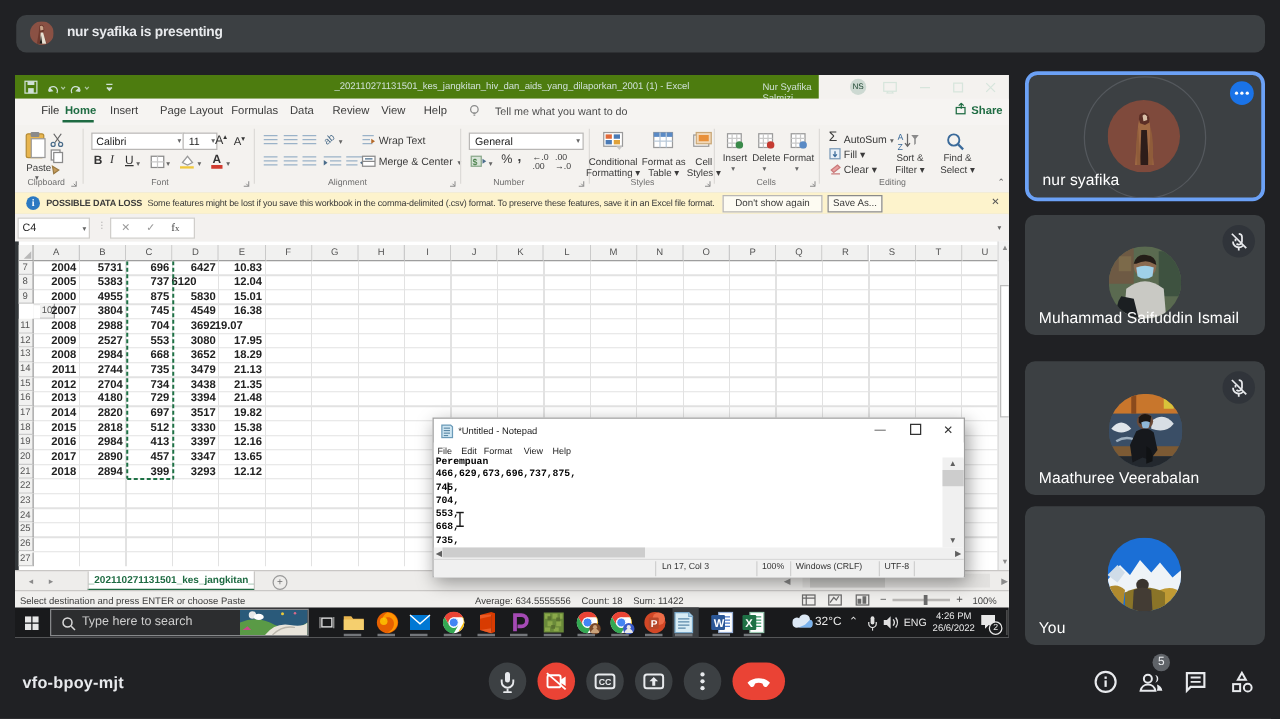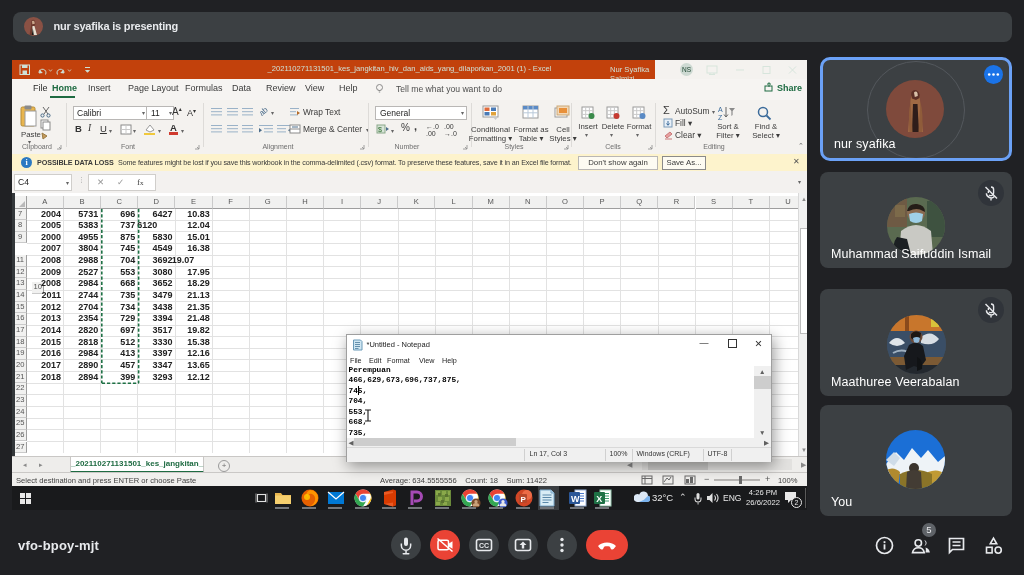--- a/index.html
+++ b/index.html
@@ -31,21 +31,21 @@
           <path d="M7.5 3.5 q2 -1.5 3.5 0.5 l0.5 3 -1 2 3 9 h-8 l1.5 -9z" fill="#6e3a2e"></path>
           <path d="M8 4 q1.8 -1 2.5 0.8 l0.3 2 -2.5 0.5z" fill="#c9a48a"></path>
           <path d="M8.5 9 h2 l2.5 9 h-5z" fill="#e8e0d2"></path>
           <path d="M8.8 11 l1 7 h-2z" fill="#1c1714"></path>
         </svg></div>
     <div class="txt abs">nur syafika is presenting</div>
   </div>
 
   <div id="share" class="abs" style="left:12px;top:60px;width:795px;height:450px;background:#fff;">
     <div id="excel" class="abs" style="left:0;top:0;width:795px;height:425.5px;background:#f4f2ef;">
-<div class="abs" style="left:0;top:0;width:643px;height:19px;background:#c2410c;">
+<div class="abs" style="left:0;top:0;width:643px;height:19px;background:#4d7c0f;">
 <svg class="abs" style="left:7px;top:3.5px;" width="80" height="12" viewBox="0 0 80 12">
 <g stroke="#cfe0d6" fill="none" stroke-width="1">
 <rect x="1" y="1" width="9.5" height="9.5"></rect>
               <rect x="3" y="1" width="5.5" height="3" fill="#cfe0d6" stroke="none"></rect>
               <rect x="3.5" y="6.5" width="4.5" height="4" fill="#cfe0d6" stroke="none"></rect>
 <path d="M20 9 a3.5 3.5 0 1 1 6.5 1.5"></path>
               <path d="M20.5 5.5 l-0.5 4 3.8 -0.5z" fill="#cfe0d6" stroke="none"></path>
 <path d="M45 9 a3.5 3.5 0 1 0 -6.5 1.5"></path>
               <path d="M44.5 5.5 l0.5 4 -3.8 -0.5z" fill="#cfe0d6" stroke="none"></path>
 <path d="M30 5.5 l1.5 1.8 1.5 -1.8" opacity=".75"></path>
@@ -385,21 +385,21 @@
 <div class="hcell abs" style="left:534.90px;top:3px;width:36.15px;">O</div>
 <div class="hcell abs" style="left:572.05px;top:3px;width:36.15px;">P</div>
 <div class="hcell abs" style="left:609.20px;top:3px;width:36.15px;">Q</div>
 <div class="hcell abs" style="left:646.35px;top:3px;width:36.15px;">R</div>
 <div class="hcell abs" style="left:683.50px;top:3px;width:36.15px;">S</div>
 <div class="hcell abs" style="left:720.65px;top:3px;width:36.15px;">T</div>
 <div class="hcell abs" style="left:757.80px;top:3px;width:36.20px;">U</div>
 <div class="rnum abs" style="left:2.5px;top:15.50px;">7</div>
 <div class="rnum abs" style="left:2.5px;top:27.15px;">8</div>
 <div class="rnum abs" style="left:2.5px;top:38.80px;">9</div>
-<div class="rnum abs" style="left:20px;top:50.45px;margin-top:39px;">10</div>
+<div class="rnum abs" style="left:20px;top:50.45px;">10</div>
 <div class="rnum abs" style="left:2.5px;top:62.10px;">11</div>
 <div class="rnum abs" style="left:2.5px;top:73.75px;">12</div>
 <div class="rnum abs" style="left:2.5px;top:85.40px;">13</div>
 <div class="rnum abs" style="left:2.5px;top:97.05px;">14</div>
 <div class="rnum abs" style="left:2.5px;top:108.70px;">15</div>
 <div class="rnum abs" style="left:2.5px;top:120.35px;">16</div>
 <div class="rnum abs" style="left:2.5px;top:132.00px;">17</div>
 <div class="rnum abs" style="left:2.5px;top:143.65px;">18</div>
 <div class="rnum abs" style="left:2.5px;top:155.30px;">19</div>
 <div class="rnum abs" style="left:2.5px;top:166.95px;">20</div>
@@ -449,21 +449,21 @@
 <div class="cell abs" style="left:51.95px;top:97.05px;width:34.3px;">2744</div>
 <div class="cell abs" style="left:89.10px;top:97.05px;width:34.3px;">735</div>
 <div class="cell abs" style="left:126.25px;top:97.05px;width:34.3px;">3479</div>
 <div class="cell abs" style="left:163.40px;top:97.05px;width:34.3px;">21.13</div>
 <div class="cell abs" style="left:14.80px;top:108.70px;width:34.3px;">2012</div>
 <div class="cell abs" style="left:51.95px;top:108.70px;width:34.3px;">2704</div>
 <div class="cell abs" style="left:89.10px;top:108.70px;width:34.3px;">734</div>
 <div class="cell abs" style="left:126.25px;top:108.70px;width:34.3px;">3438</div>
 <div class="cell abs" style="left:163.40px;top:108.70px;width:34.3px;">21.35</div>
 <div class="cell abs" style="left:14.80px;top:120.35px;width:34.3px;">2013</div>
-<div class="cell abs" style="left:51.95px;top:120.35px;width:34.3px;">2354</div>
+<div class="cell abs" style="left:51.95px;top:120.35px;width:34.3px;">4180</div>
 <div class="cell abs" style="left:89.10px;top:120.35px;width:34.3px;">729</div>
 <div class="cell abs" style="left:126.25px;top:120.35px;width:34.3px;">3394</div>
 <div class="cell abs" style="left:163.40px;top:120.35px;width:34.3px;">21.48</div>
 <div class="cell abs" style="left:14.80px;top:132.00px;width:34.3px;">2014</div>
 <div class="cell abs" style="left:51.95px;top:132.00px;width:34.3px;">2820</div>
 <div class="cell abs" style="left:89.10px;top:132.00px;width:34.3px;">697</div>
 <div class="cell abs" style="left:126.25px;top:132.00px;width:34.3px;">3517</div>
 <div class="cell abs" style="left:163.40px;top:132.00px;width:34.3px;">19.82</div>
 <div class="cell abs" style="left:14.80px;top:143.65px;width:34.3px;">2015</div>
 <div class="cell abs" style="left:51.95px;top:143.65px;width:34.3px;">2818</div>
@@ -501,20 +501,38 @@
 </div>
     <div id="taskbar" class="abs" style="left:0;top:425.5px;width:795px;height:24.5px;background:#191a1c;">
 <svg class="abs" style="left:8px;top:7px;" width="11" height="11" viewBox="0 0 11 11">
           <g fill="#e8e8e8">
             <rect x="0" y="0" width="5" height="5"></rect>
             <rect x="6" y="0" width="5" height="5"></rect>
             <rect x="0" y="6" width="5" height="5"></rect>
             <rect x="6" y="6" width="5" height="5"></rect>
           </g>
         </svg>
+<div class="abs" style="left:27.5px;top:1px;width:207px;height:22px;background:#2c2d2f;border:1px solid #86888a;box-sizing:border-box;">
+<svg class="abs" style="left:8px;top:5px;" width="12" height="12" viewBox="0 0 12 12">
+            <circle cx="5" cy="5" r="3.6" fill="none" stroke="#dadada" stroke-width="1.2"></circle>
+            <path d="M8 8 l3 3" stroke="#dadada" stroke-width="1.2"></path>
+          </svg>
+<div class="abs" style="left:25px;top:4.5px;font-size:10px;color:#cfcfcf;">Type here to search</div>
+<svg class="abs" style="right:0;top:0;" width="54px" height="20" viewBox="0 0 54 20">
+            <rect width="54" height="20" fill="#2a5a7a"></rect>
+            <path d="M0 10 q14 -6 28 2 q14 6 26 -2 v10 h-54z" fill="#5a9a46"></path>
+            <path d="M20 20 q8 -10 20 -8 q10 2 14 -2 v10z" fill="#e8e4da"></path>
+            <path d="M26 20 q8 -8 18 -6" stroke="#b9b5aa" fill="none"></path>
+            <circle cx="10" cy="4" r="3" fill="#e8e8e8"></circle>
+            <ellipse cx="15" cy="5.5" rx="4" ry="2.5" fill="#fdfdfd"></ellipse>
+            <circle cx="34" cy="3" r="1.2" fill="#e8c83a"></circle>
+            <circle cx="44" cy="2.5" r="1" fill="#d86a8a"></circle>
+            <path d="M2 16 l4 -3 3 3z" fill="#c94a8a"></path>
+          </svg>
+</div>
 <svg class="abs" style="left:243px;top:6px;" width="13" height="12" viewBox="0 0 13 12">
           <rect x="2.5" y="2.5" width="8" height="7" fill="none" stroke="#e0e0e0" stroke-width="1.1"></rect>
           <path d="M1 1.5 v9 M12 1.5 v9" stroke="#9a9a9a"></path>
         </svg>
 <div class="abs" style="left:526px;top:0;width:21px;height:24px;background:#3a3d40;"></div>
 <div class="abs" style="left:261px;top:2px;width:21px;height:20px;"><svg width="20" height="20" viewBox="0 0 20 20">
             <path d="M2 5 l6 0 1.5 2 8.5 0 0 9 -16 0z" fill="#e8b54e"></path>
             <path d="M2 7.5 h16 v8.5 h-16z" fill="#f5cf6e"></path>
           </svg></div>
 <div class="abs" style="left:263px;top:21.5px;width:14px;height:1.5px;background:#73767a;"></div>

